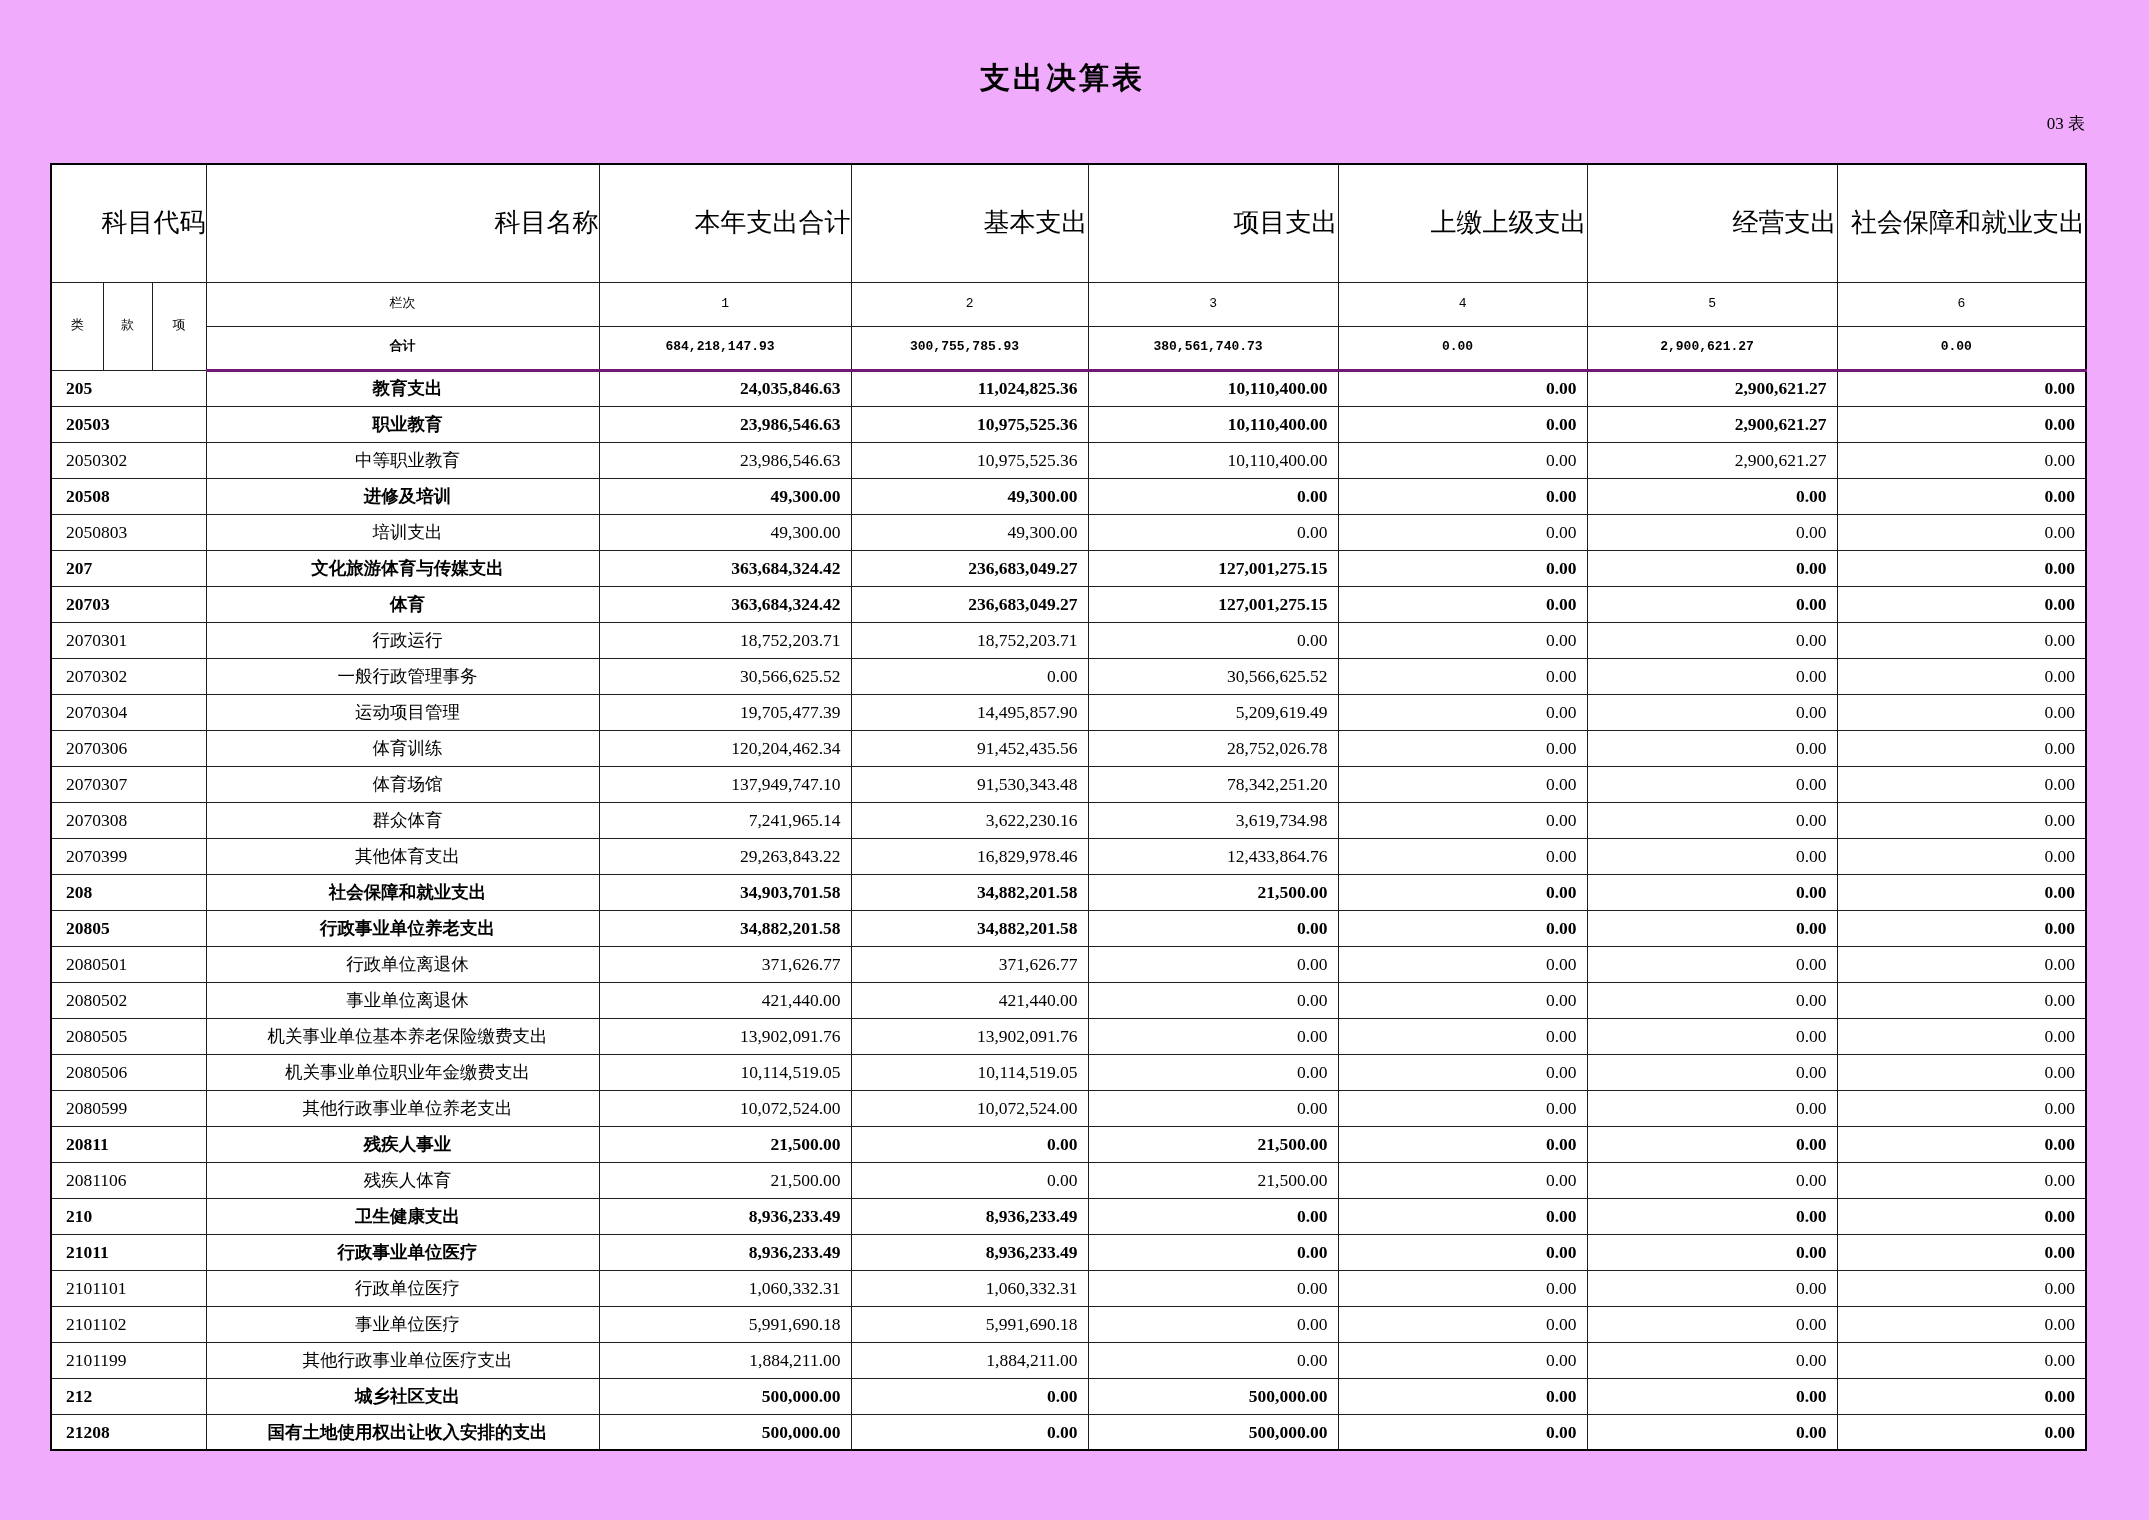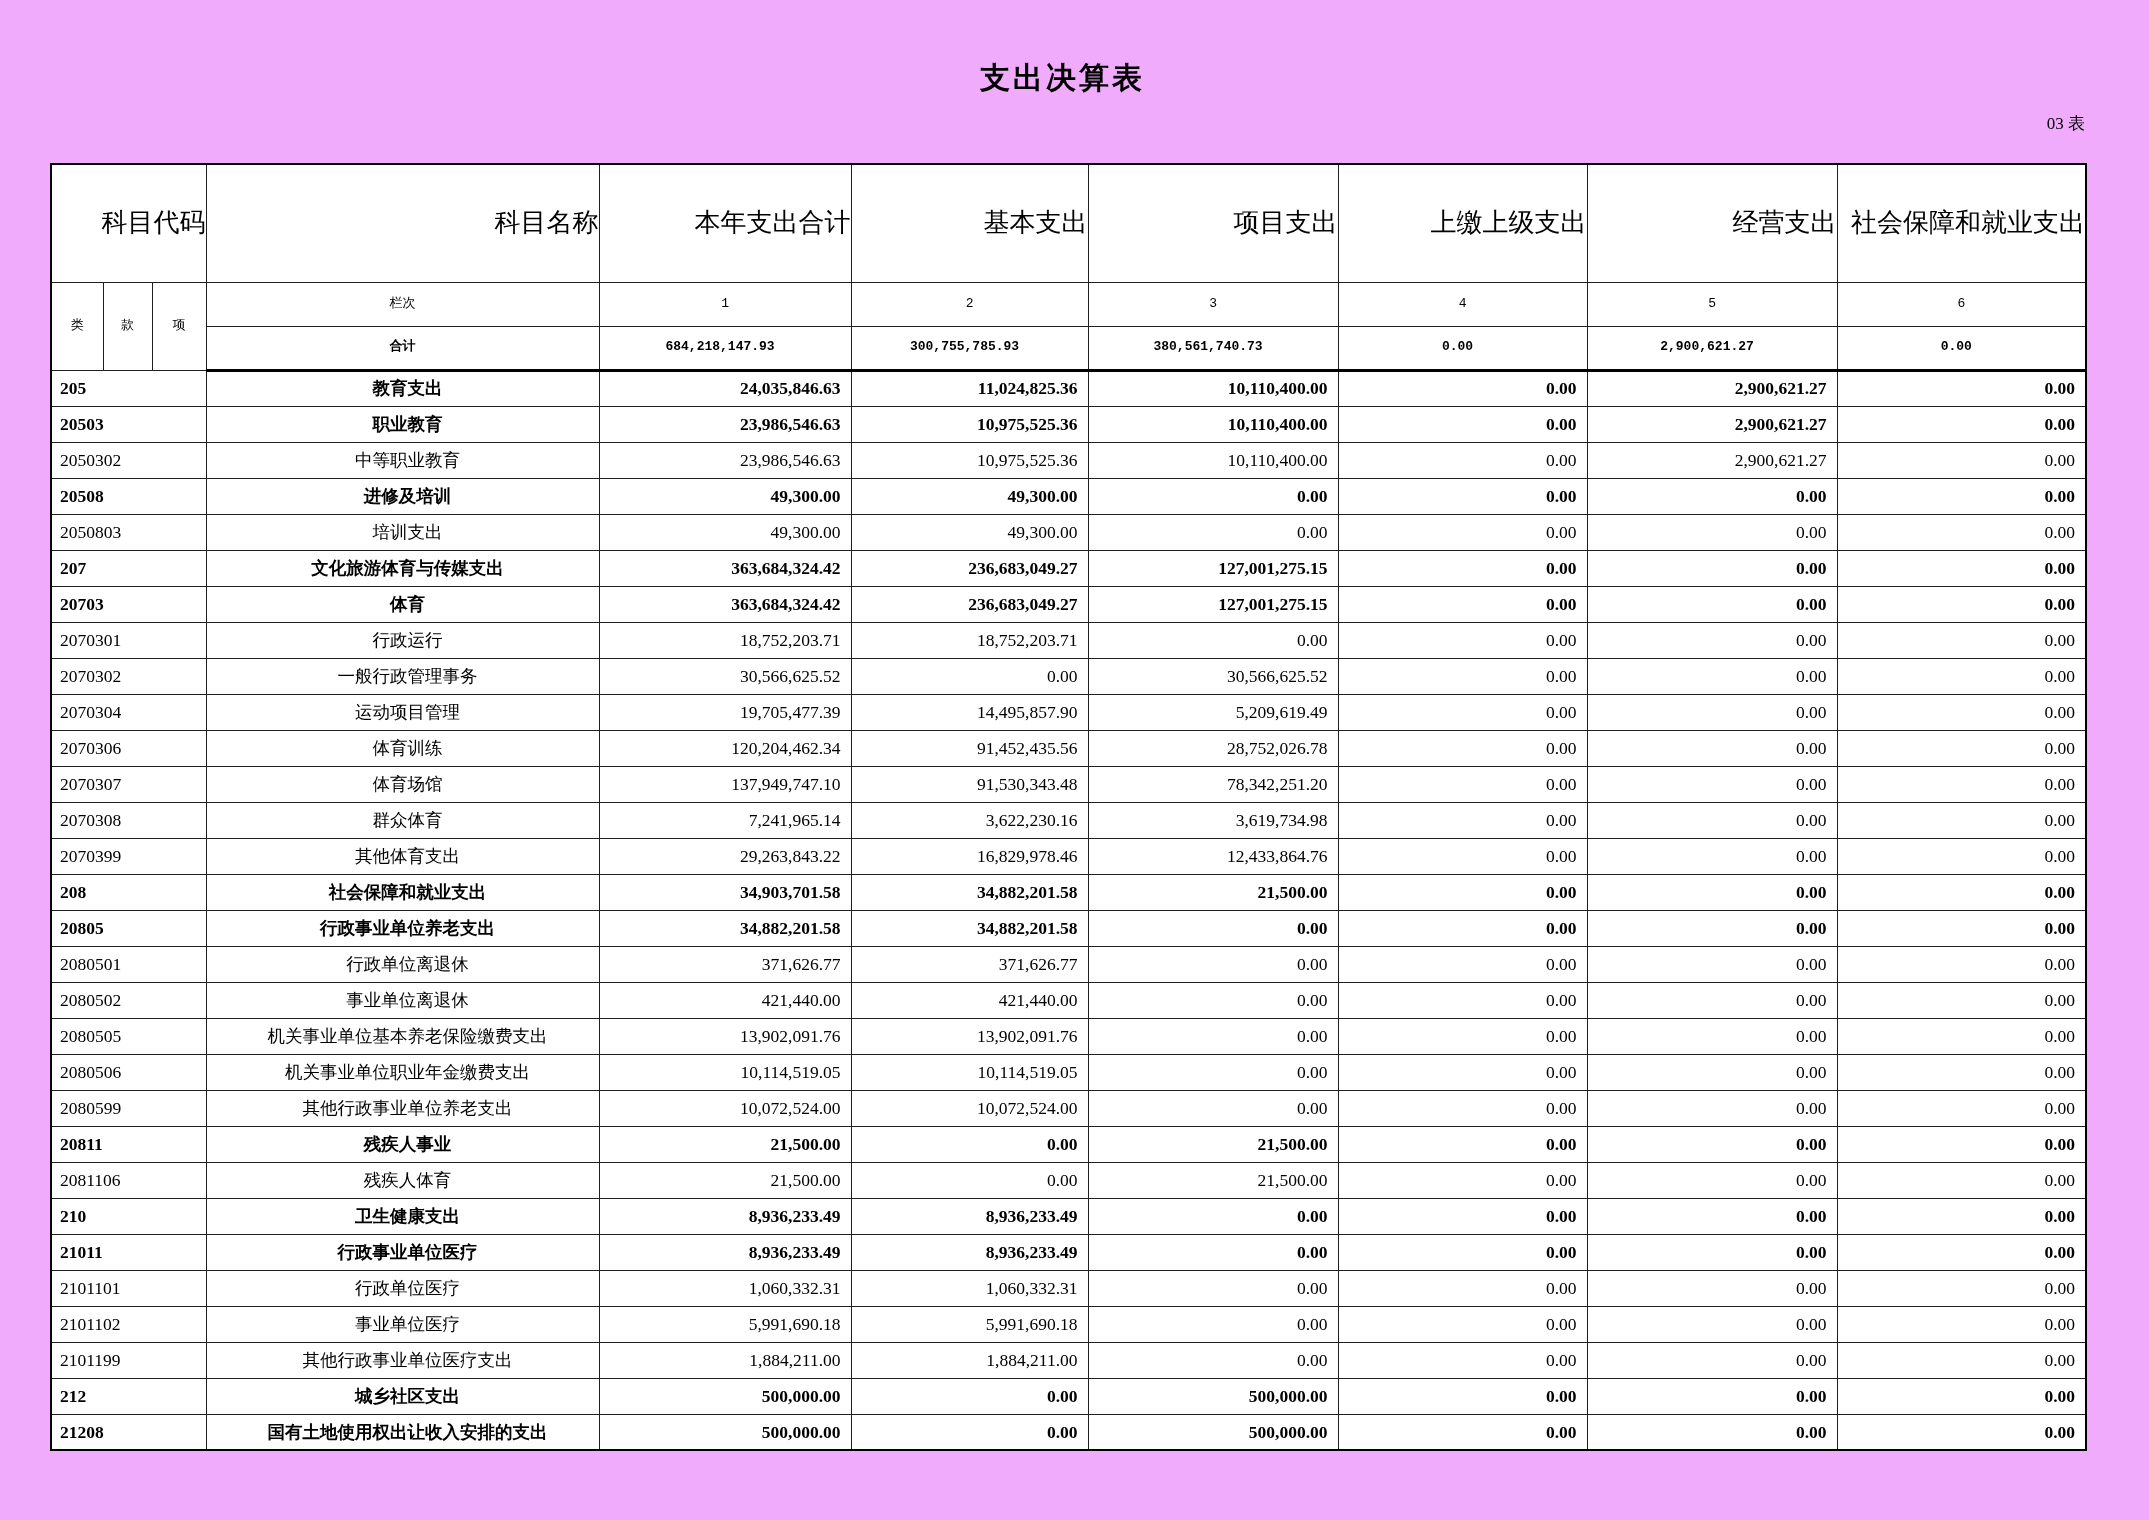--- a/index.html
+++ b/index.html
@@ -30,25 +30,25 @@
   }
   table.grid td {
     border:1.5px solid #1f1f1f;
     font-size:17.5px; line-height:1.15;
     vertical-align:middle; overflow:hidden; white-space:nowrap;
     background:#fff;
   }
   tr.hrow1 td { height:118px; text-align:right; font-size:26px; }
   tr.hrow2 td { height:44px; text-align:center; font-size:13px;font-family:Liberation Mono, monospace; }
   tr.trow  td { height:44px; }
-  tr.trow td { border-bottom:3px solid #000000; }
+  tr.trow td { border-bottom:3px solid #701a75; }
   tr.drow  td { height:36px; }
 
   td.center { text-align:center; }
-  td.code   { text-align:left; padding-left:8px; }
+  td.code   { text-align:left; padding-left:14px; }
   td.name   { text-align:center; padding-left:10px; }
   td.num    { text-align:right; padding-right:10px; }
   tr.bold td { font-weight:bold; }
 </style>
 </head>
 <body>
 
 <div class="page">
 
   <div class="title">支出决算表</div>

